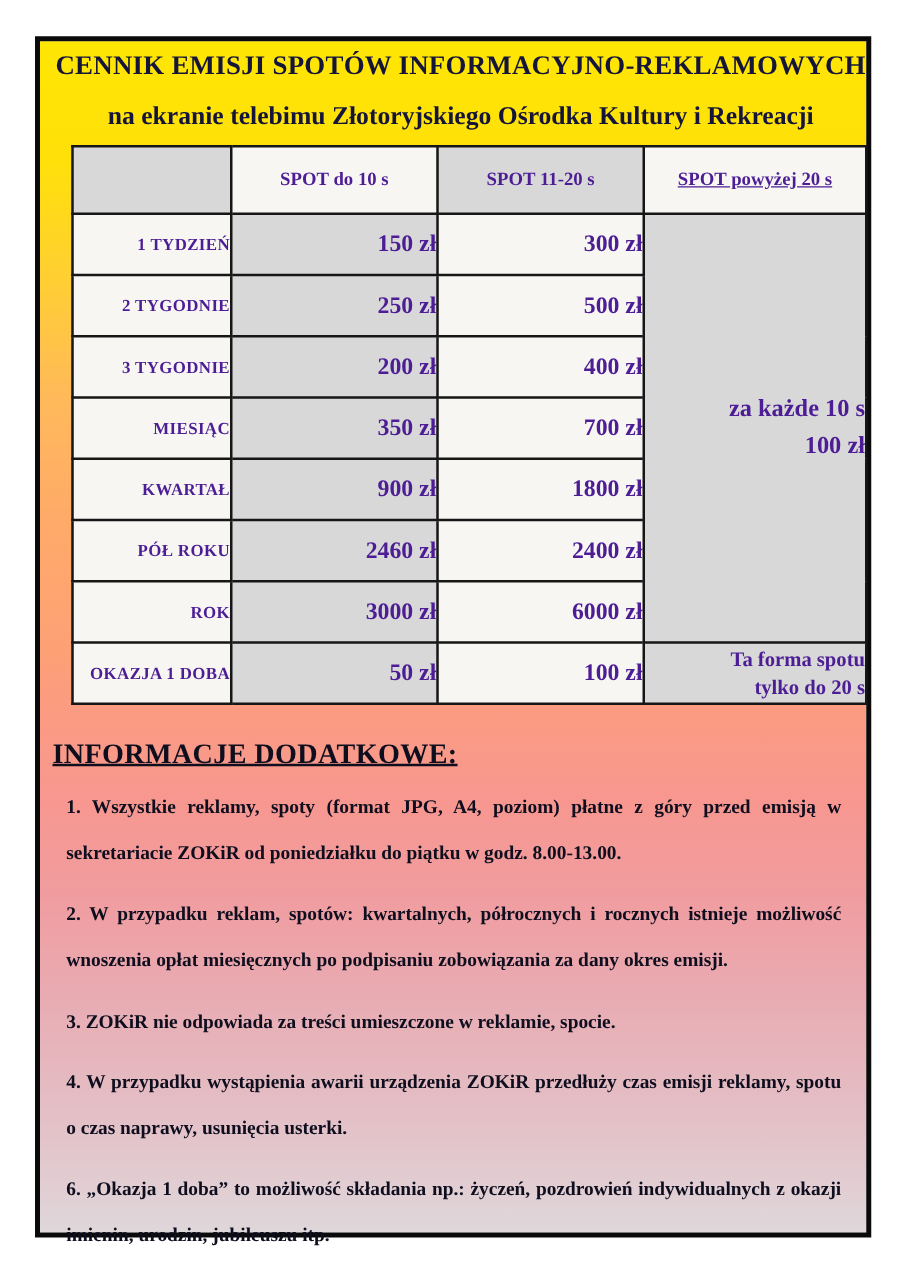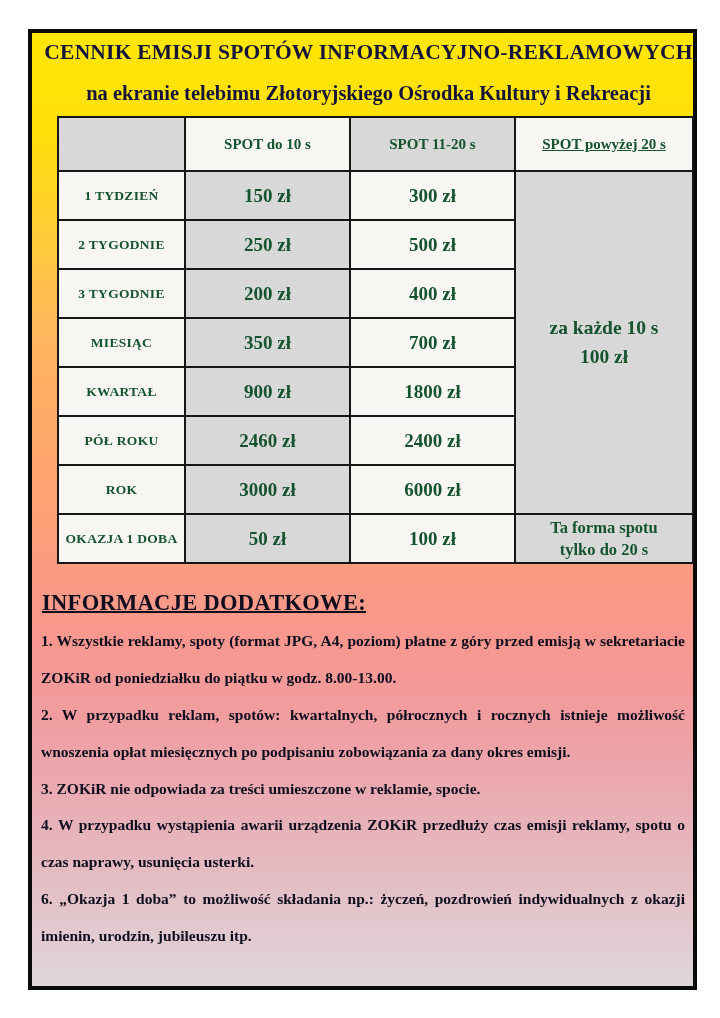--- a/index.html
+++ b/index.html
@@ -25,46 +25,46 @@
 
   table.price-table {
     border-collapse:collapse;
     margin:11px 0 0 25px;
     width:627px;
     table-layout:fixed;
   }
   table.price-table td {
     border:2px solid #161616;
     text-align:center; vertical-align:middle;
-    font-weight:bold; color:#14532d;
+    font-weight:bold; color:#4c1d95;
     padding:0;
   }
   .col-period { width:125px; }
   .col-s10 { width:163px; }
   .col-s20 { width:163px; }
   .col-over { width:176px;text-decoration:underline; }
   tr.hdr td { height:52px; font-size:15px; }
-  tr.data td { height:47px; }
+  tr.data td { height:47px;text-align:right; }
   .cell-gray { background:#d8d8d8; }
   .cell-white { background:#f7f6f3; }
   td.period { font-size:13.5px; letter-spacing:0.3px; }
   td.price { font-size:19px; }
   td.merged { font-size:19.5px; line-height:1.45; }
   td.lastnote { font-size:16.5px; line-height:1.3; }
   td .line { display:block; }
 
   .info { padding:12px 8px 0 9px; color:#0e0e1e; }
   .info-heading {
     font-size:22.5px; font-weight:bold;
     text-decoration:underline; text-decoration-thickness:2px;
     letter-spacing:0.3px;
     margin:14px 0 7px 1px;
   }
   .info p {
-    margin:0; font-size:15.5px; font-weight:bold;
+    margin:12px; font-size:15.5px; font-weight:bold;
     line-height:2.38; text-align:justify;
   }
 </style>
 </head>
 <body>
 
 <div class="sheet">
 
   <div class="title-block">
     <div class="title-line1">CENNIK EMISJI SPOTÓW INFORMACYJNO-REKLAMOWYCH</div>

